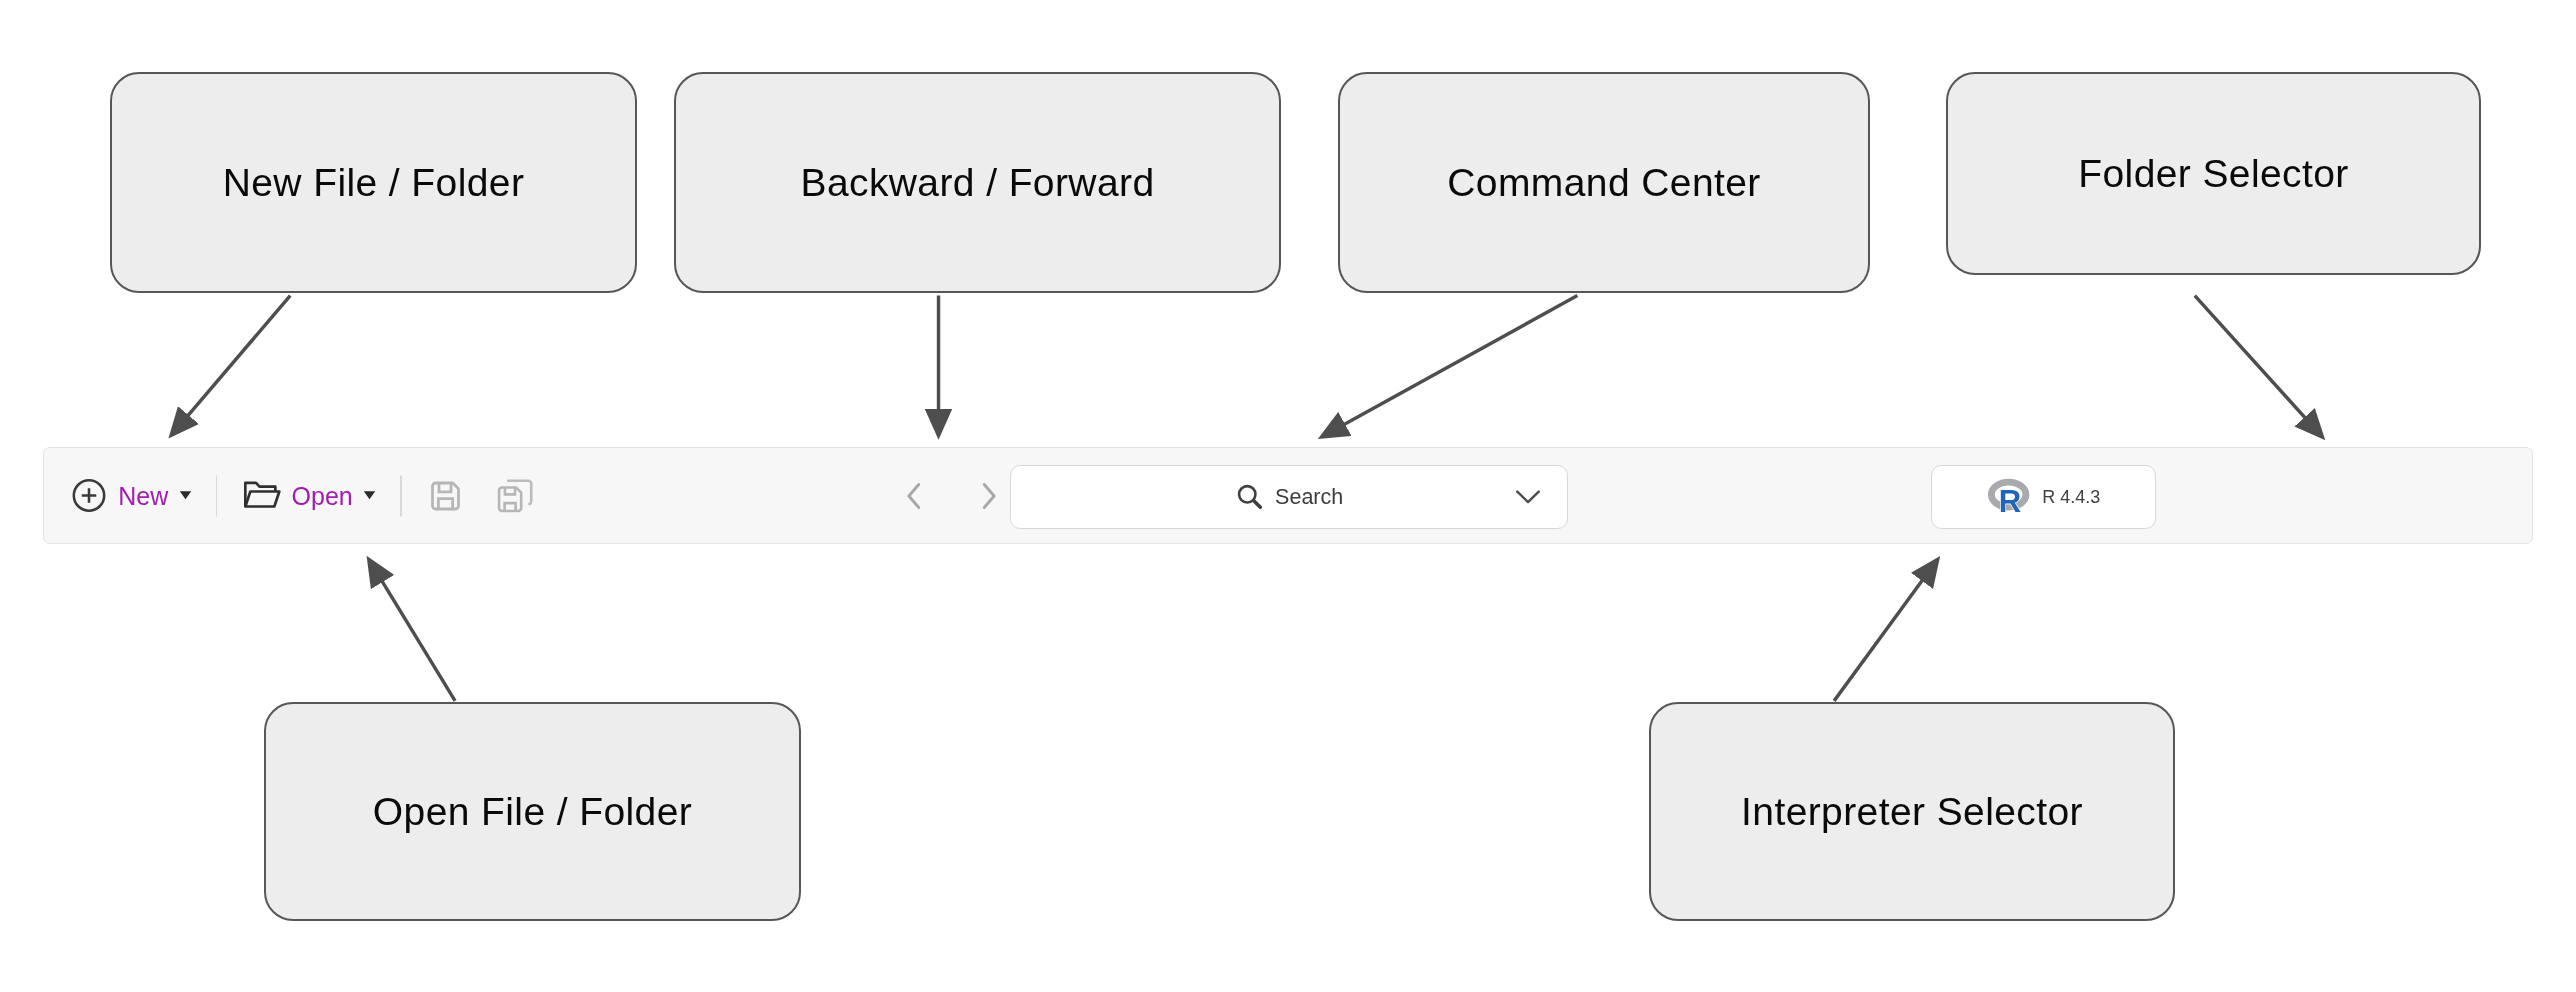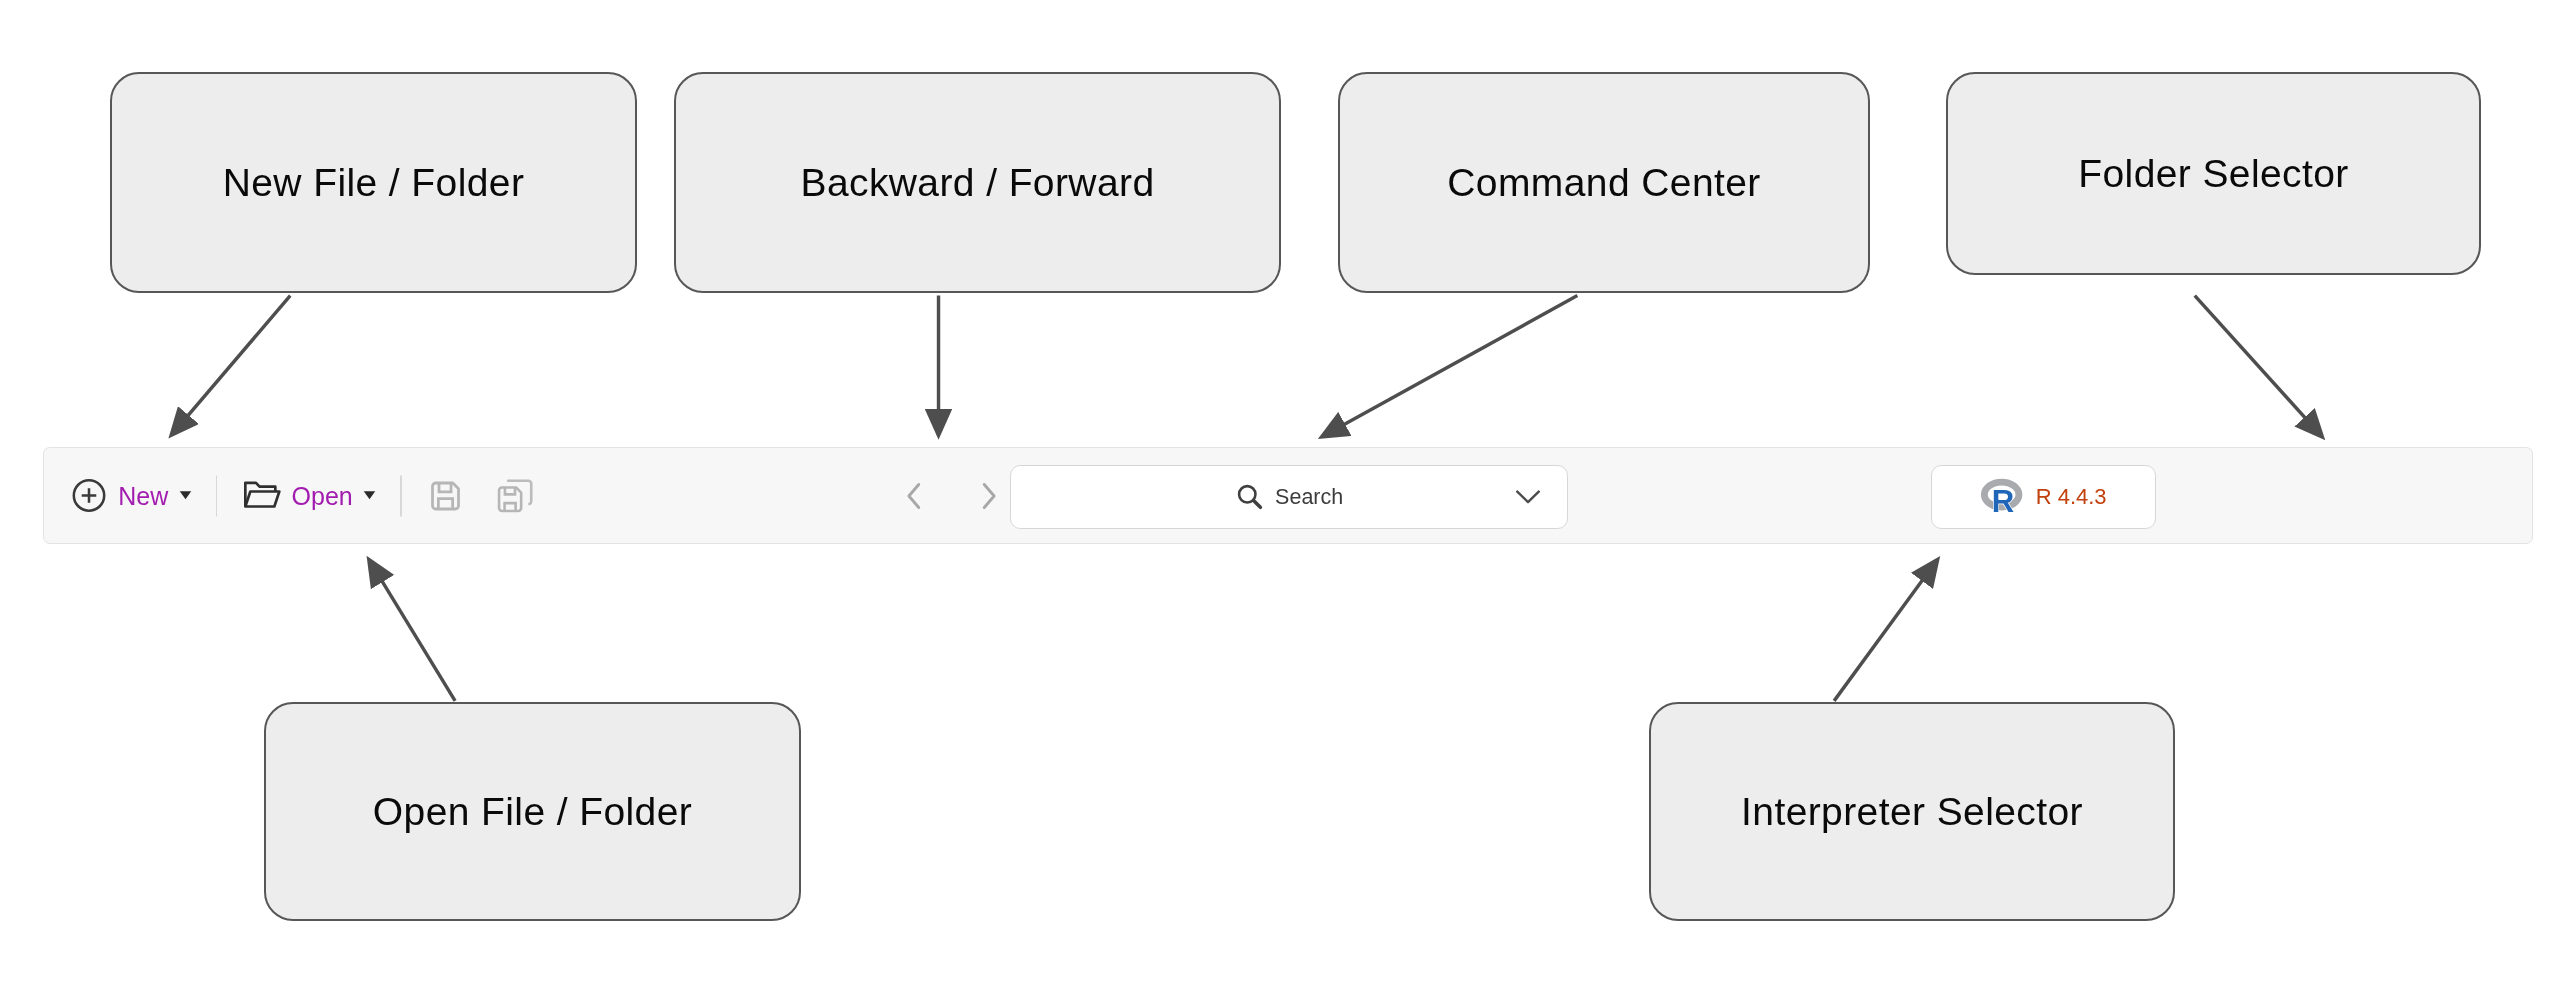--- a/index.html
+++ b/index.html
@@ -55,21 +55,21 @@
     box-sizing:border-box;
     background:#ffffff;
     border:1.7px solid #d6d6d6;
     border-radius:10.3px;
     display:flex;align-items:center;
   }
   #search-box{left:966px;width:558px;justify-content:center;gap:10.3px;}
   #search-box .search-label{font-size:21.5px;color:#3c3c3c;}
   #search-chevron{position:absolute;right:26px;top:50%;transform:translateY(-50%);}
   #interp-btn{left:1887px;width:225px;justify-content:center;gap:10.3px;}
-  #interp-btn .interp-label{font-size:22px;color:#c2410c;}
+  #interp-btn .interp-label{font-size:18px;color:#404040;}
   #project-btn{left:2136px;width:316px;padding:0 19px;gap:11px;}
   #project-btn .project-label{font-size:22px;color:#2b2b2b;}
   #project-btn .proj-chevron{margin-left:auto;}
 
   .nav-chevron{position:absolute;top:50%;transform:translateY(-50%);}
   #back-btn{left:854px;}
   #fwd-btn{left:927px;}
 
   .rlogo{position:relative;width:45px;height:38px;}
 </style>

